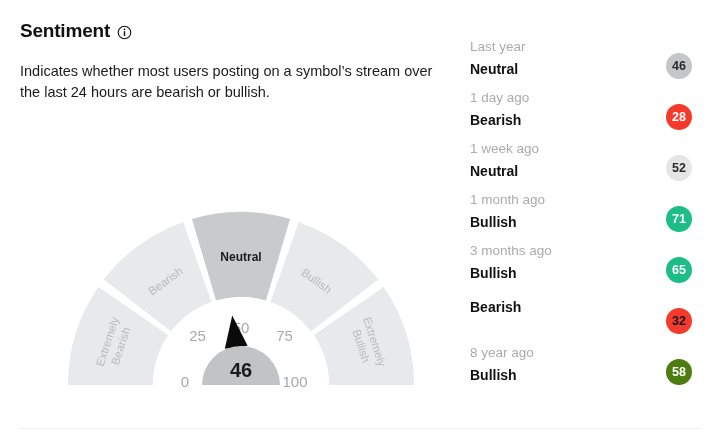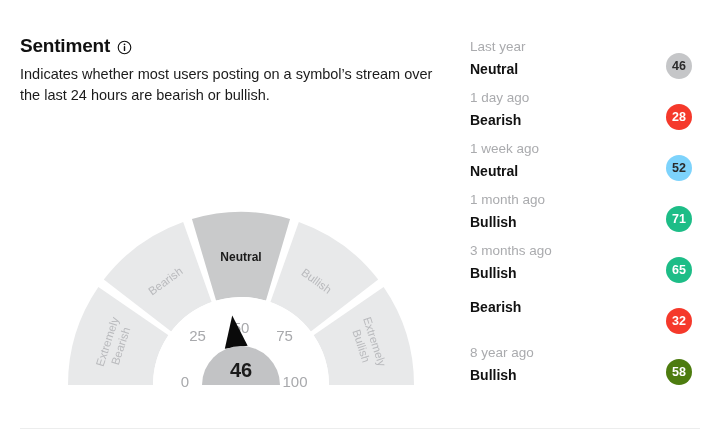--- a/index.html
+++ b/index.html
@@ -18,21 +18,21 @@
 
   #page {
     position: absolute;
     inset: 0;
   }
 
   
   .left-col {
     position: absolute;
     left: 20px;
-    top: 34px;
+    top: 19px;
     width: 440px;
   }
 
   .title-row {
     display: flex;
     align-items: center;
     gap: 7px;
     height: 24px;
   }
   .title-text {
@@ -45,21 +45,21 @@
   .info-icon {
     width: 15px;
     height: 15px;
     display: inline-block;
     position: relative;
     top: 1px;
   }
   .info-icon svg { display: block; }
 
   .desc {
-    margin-top: 6px;
+    margin-top: 18px;
     font-size: 14.5px;
     line-height: 21px;
     color: #1b1b1b;
     max-width: 420px;
   }
 
   
   .gauge-wrap {
     position: absolute;
     left: 48px;
@@ -210,35 +210,35 @@
         <div class="hist-badge" style="background: rgb(197, 198, 200); color: rgb(43, 43, 43);">46</div>
       </div>
       <div class="hist-row">
         <div class="hist-time">1 day ago</div>
         <div class="hist-label">Bearish</div>
         <div class="hist-badge" style="background: rgb(245, 57, 43); color: rgb(255, 255, 255);">28</div>
       </div>
       <div class="hist-row">
         <div class="hist-time">1 week ago</div>
         <div class="hist-label">Neutral</div>
-        <div class="hist-badge" style="background: #7dd3fc; color: rgb(43, 43, 43); margin-left: 42px;">52</div>
+        <div class="hist-badge" style="background: #e5e5e5; color: rgb(43, 43, 43); margin-left: 42px;">52</div>
       </div>
       <div class="hist-row">
         <div class="hist-time">1 month ago</div>
         <div class="hist-label">Bullish</div>
         <div class="hist-badge" style="background: rgb(29, 189, 135); color: rgb(255, 255, 255);">71</div>
       </div>
       <div class="hist-row">
         <div class="hist-time">3 months ago</div>
         <div class="hist-label">Bullish</div>
         <div class="hist-badge" style="background: rgb(29, 189, 135); color: rgb(255, 255, 255);">65</div>
       </div>
       <div class="hist-row">
         <div class="hist-label">Bearish</div>
-        <div class="hist-badge" style="background: rgb(245, 57, 43); color: #ffffff;">32</div>
+        <div class="hist-badge" style="background: rgb(245, 57, 43); color: #0f172a;">32</div>
       </div>
       <div class="hist-row">
         <div class="hist-time">8 year ago</div>
         <div class="hist-label">Bullish</div>
         <div class="hist-badge" style="background: #4d7c0f; color: rgb(255, 255, 255); margin-left: 35px;">58</div>
       </div>
     </div>
 
   <div class="divider"></div>
 </div>

